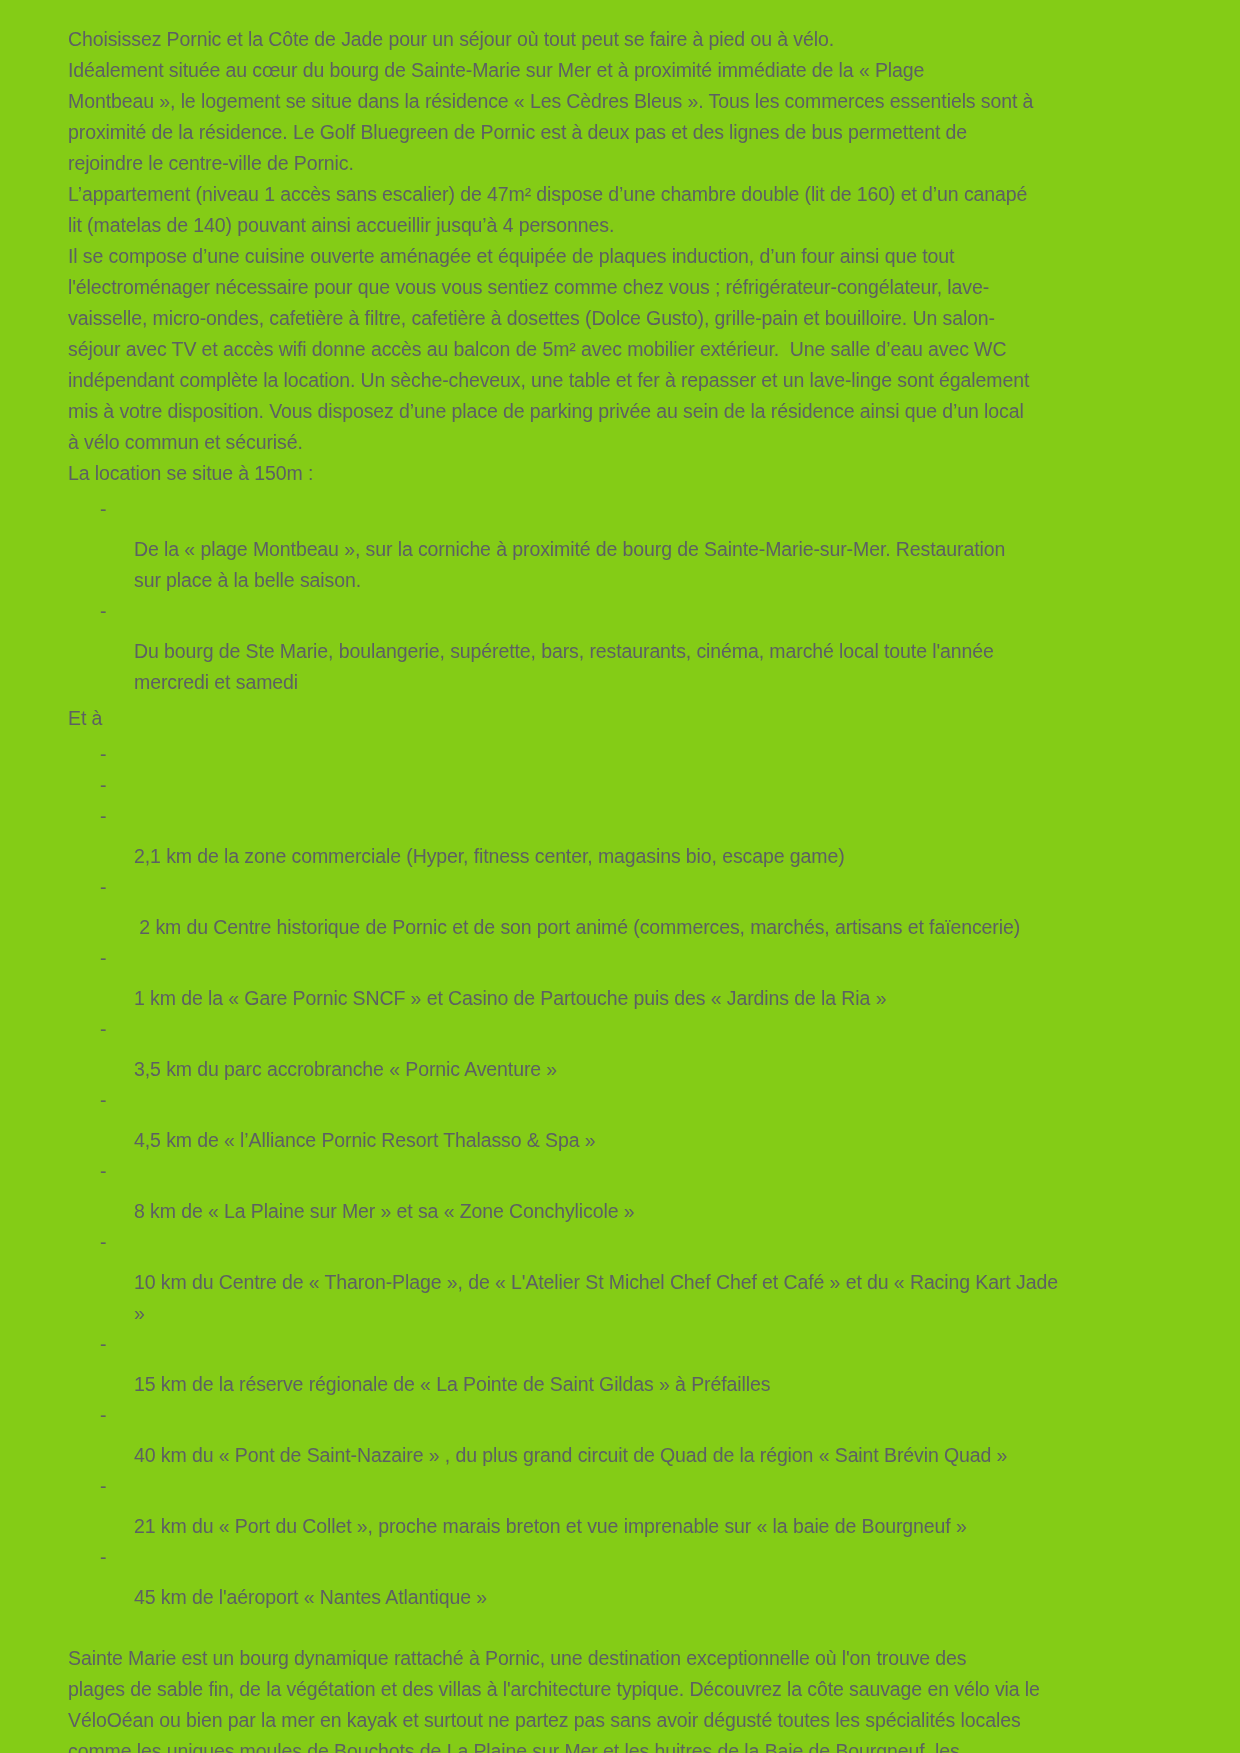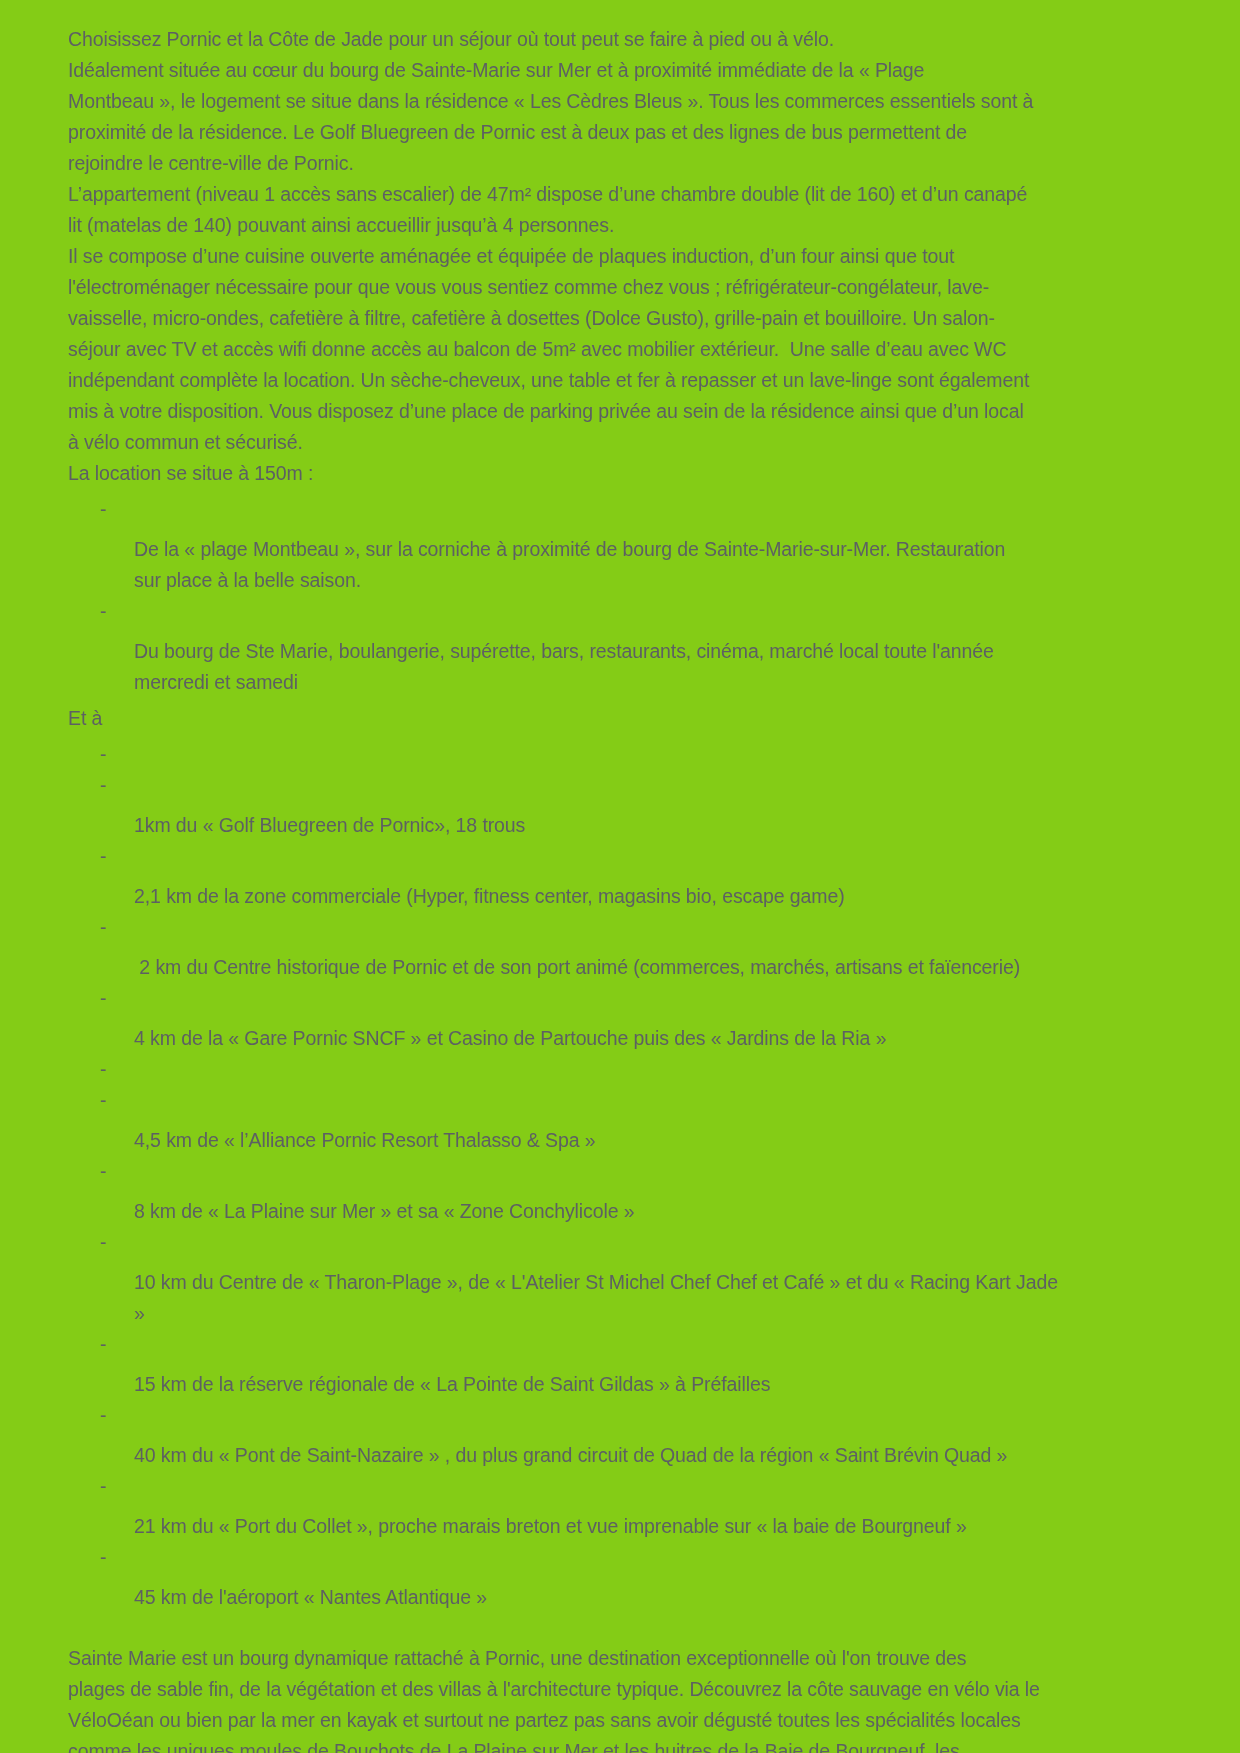--- a/index.html
+++ b/index.html
@@ -81,36 +81,36 @@
   </div>
 
   <div class="para">Et à</div>
 
   <div class="list">
     <div class="li">
       <span class="marker">-</span>
     </div>
     <div class="li">
       <span class="marker">-</span>
-      <span class="text">1km du « Golf Bluegreen de Pornic», 18 trous</span>
     </div>
     <div class="li">
       <span class="marker">-</span>
       <span class="text">2,1 km de la zone commerciale (Hyper, fitness center, magasins bio, escape game)</span>
     </div>
     <div class="li">
       <span class="marker">-</span>
       <span class="text"> 2 km du Centre historique de Pornic et de son port animé (commerces, marchés, artisans et faïencerie)</span>
     </div>
     <div class="li">
       <span class="marker">-</span>
-      <span class="text">4 km de la « Gare Pornic SNCF » et Casino de Partouche puis des « Jardins de la Ria »</span>
+      <span class="text">1 km de la « Gare Pornic SNCF » et Casino de Partouche puis des « Jardins de la Ria »</span>
     </div>
     <div class="li">
       <span class="marker">-</span>
+      <span class="text">3,5 km du parc accrobranche « Pornic Aventure »</span>
     </div>
     <div class="li">
       <span class="marker">-</span>
       <span class="text">4,5 km de « l’Alliance Pornic Resort Thalasso &amp; Spa »</span>
     </div>
     <div class="li">
       <span class="marker">-</span>
       <span class="text">8 km de « La Plaine sur Mer » et sa « Zone Conchylicole »</span>
     </div>
     <div class="li">

